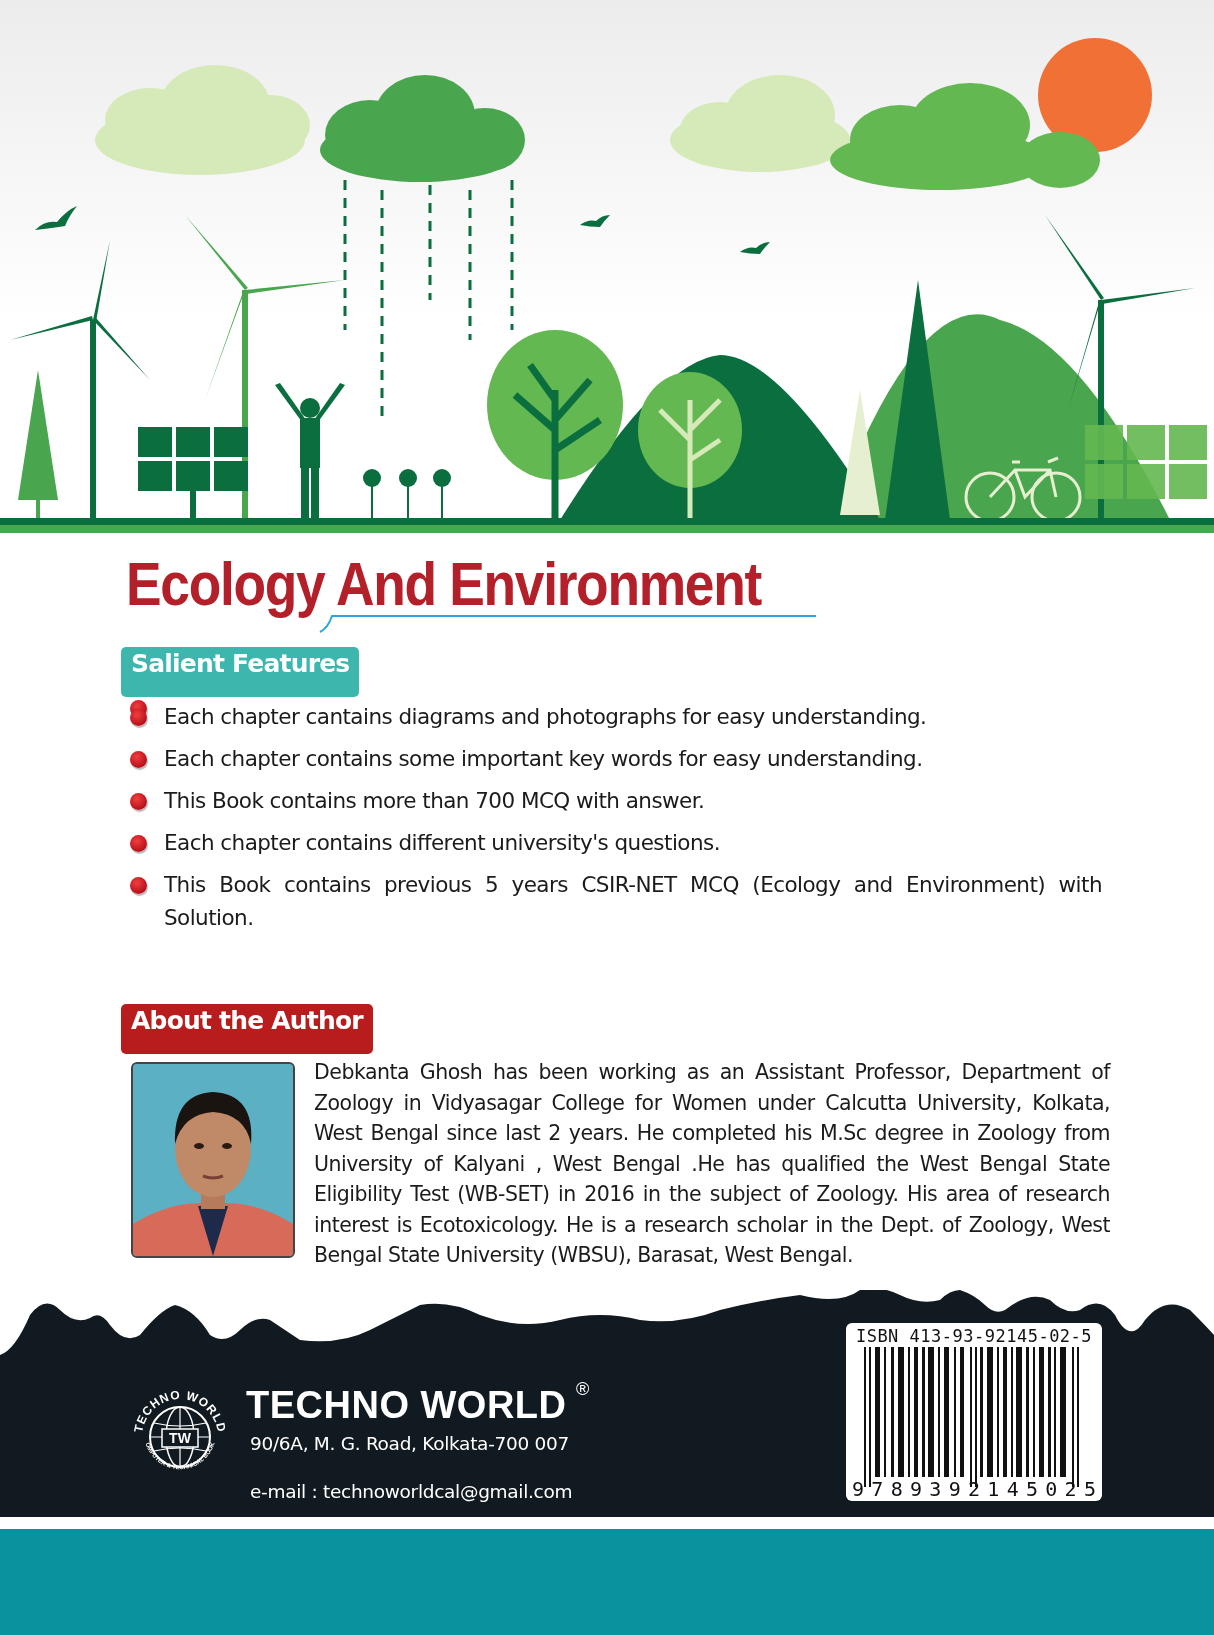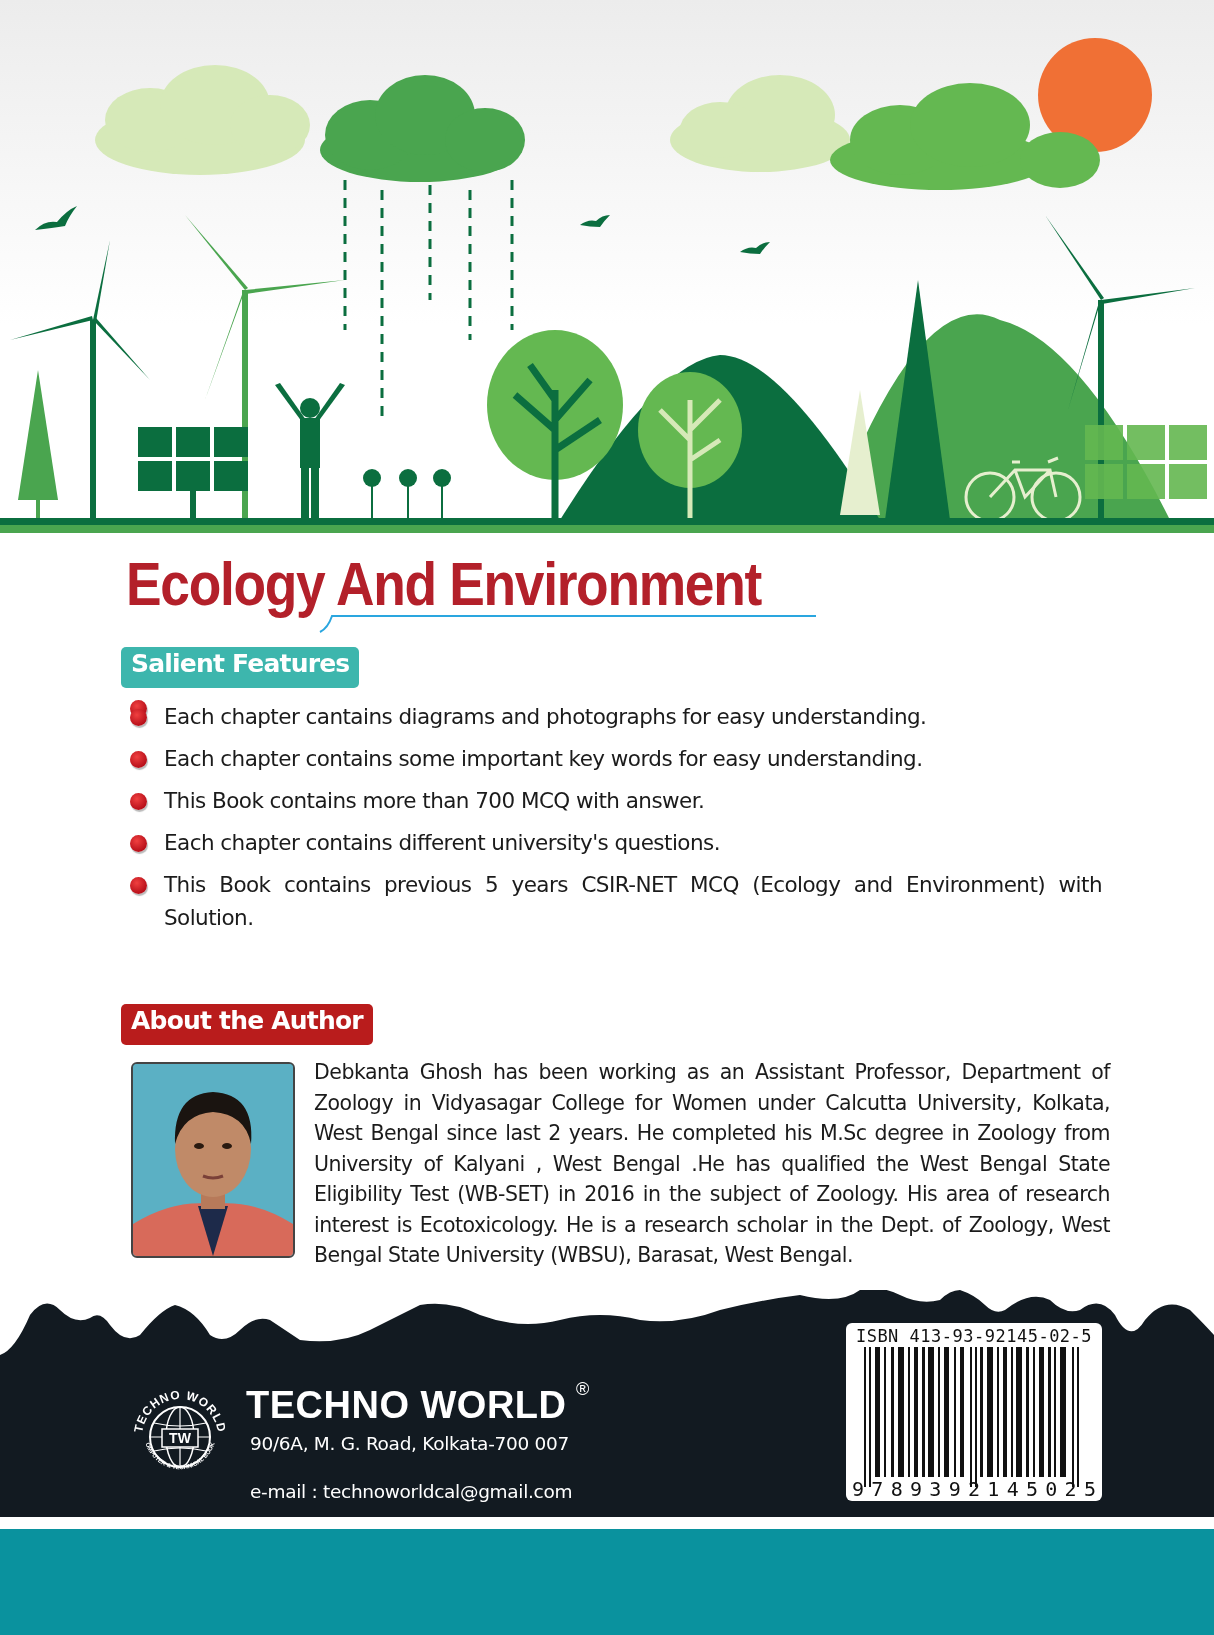--- a/index.html
+++ b/index.html
@@ -1,21 +1,21 @@
 <!DOCTYPE html>
 <html><head>
 <meta charset="utf-8">
 <style>
   html, body { margin:0; padding:0; }
   body { width:1214px; height:1635px; position:relative; overflow:hidden; background:#ffffff; font-family:"Liberation Sans", sans-serif; }
   .illustration { position:absolute; left:0; top:0; width:1214px; height:540px; background:linear-gradient(#ececec, #ffffff 60%); }
   .illustration svg { position:absolute; left:0; top:0; }
   .title { position:absolute; left:126px; top:548px; font-family:"Liberation Sans", sans-serif; font-weight:bold; font-size:62px; color:#b3202a; letter-spacing:-1.5px; transform:scaleX(0.86); transform-origin:left top; white-space:nowrap; margin:0; }
   .title-underline { position:absolute; left:318px; top:610px; }
-  .section-badge { position:absolute; font-family:"DejaVu Sans", sans-serif; font-weight:bold; font-size:25px; color:#fff; padding:2px 10px 10px 10px; border-radius:5px; white-space:nowrap; letter-spacing:-0.8px; }
+  .section-badge { position:absolute; font-family:"DejaVu Sans", sans-serif; font-weight:bold; font-size:25px; color:#fff; padding:2px 10px 19px 10px; border-radius:5px; white-space:nowrap; letter-spacing:-0.8px; }
   .badge-salient { left:121px; top:647px; background:#3db6ad; }
   .badge-author { left:121px; top:1004px; background:#b91c1c;text-align:center; }
   .features { position:absolute; left:130px; top:691px; width:972px; list-style:none; margin:0; padding:0; }
   .feature { position:relative; padding-left:34px; font-family:"DejaVu Sans", sans-serif; font-size:21.5px; line-height:33px; color:#1b1b1b; margin-bottom:9px; letter-spacing:-0.55px; text-align:justify; }
   .bullet { position:absolute; left:0; top:9px; width:17px; height:17px; border-radius:50%; background:radial-gradient(circle at 40% 35%, #f04040, #b8101a 70%); box-shadow:1px 2px 1px #bbb; }
   .author-photo { position:absolute; left:131px; top:1062px; width:160px; height:192px; border:2px solid #444; border-radius:6px; overflow:hidden; background:#4fa8bd; }
   .author-bio { position:absolute; left:306px; top:1049px; width:796px; font-family:"DejaVu Sans", sans-serif; font-size:20.5px; line-height:30.5px; color:#1b1b1b; text-align:justify; letter-spacing:-0.5px; margin:8px; }
   .footer-dark { position:absolute; left:0; top:1290px; width:1214px; height:230px; }
   .publisher-logo { position:absolute; left:128px; top:1385px; }
   .publisher-name { position:absolute; left:246px; top:1384px; font-family:"Liberation Sans", sans-serif; font-weight:bold; font-size:38px; color:#fff; letter-spacing:0.5px; white-space:nowrap; }

